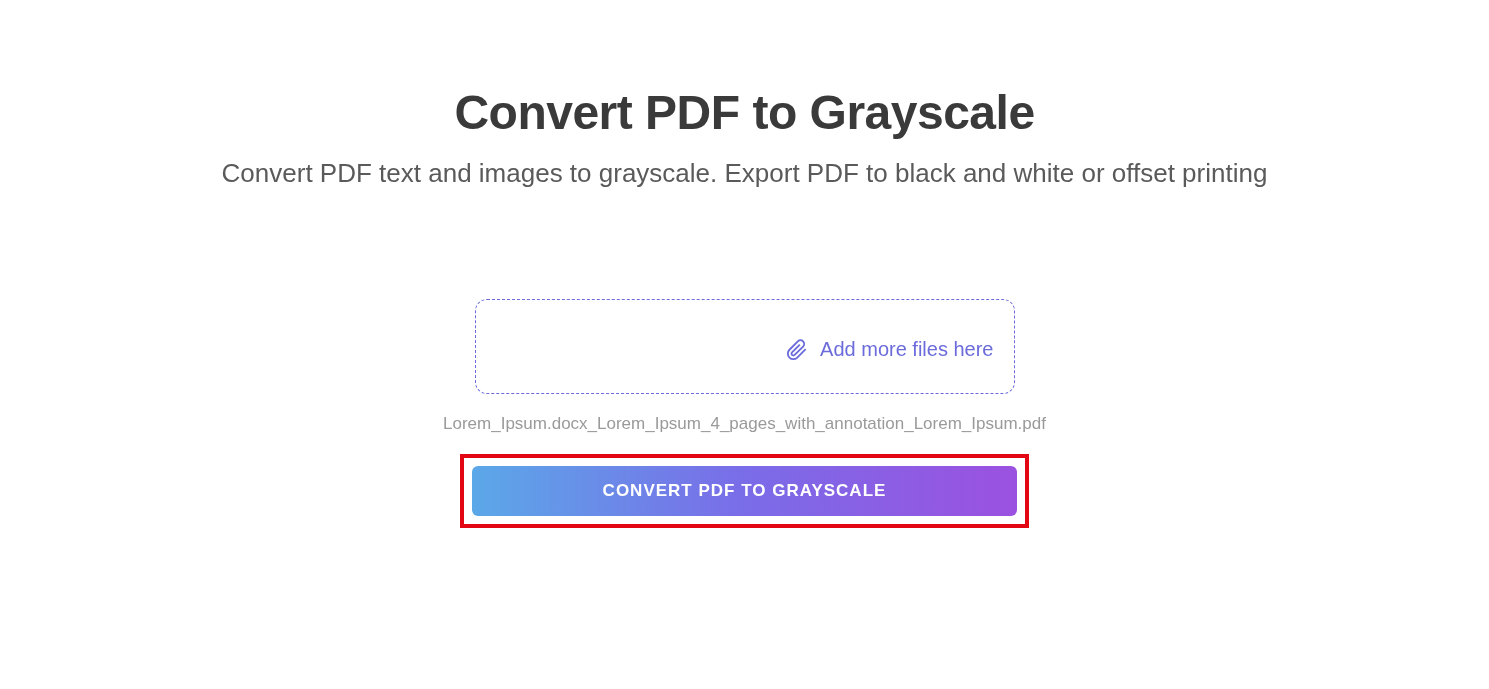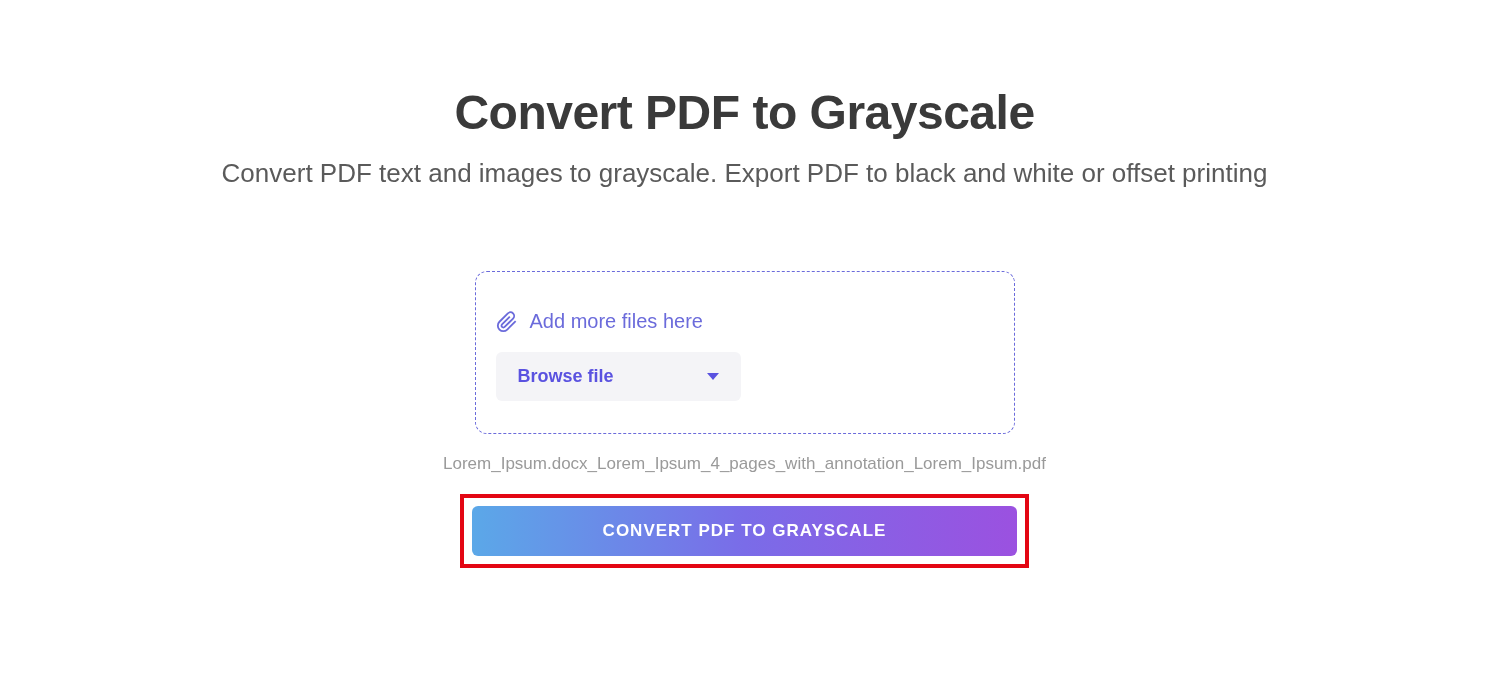--- a/index.html
+++ b/index.html
@@ -22,32 +22,32 @@
       font-weight: 700;
       color: #3a3a3a;
       text-align: center;
       margin-bottom: 18px;
       letter-spacing: -0.5px;
     }
     .page-subtitle {
       font-size: 26px;
       color: #5a5a5a;
       text-align: left;
-      margin-bottom: 82px;
+      margin-bottom: 110px;
       font-weight: 400;
     }
     .dropzone {
       width: 540px;
       border: 1.5px dashed #6b6bdb;
       border-radius: 12px;
       padding: 38px 20px 32px;
       display: flex;
       flex-direction: column;
-      align-items: flex-start;
-      gap: 19px;
+      align-items: flex-end;
+      gap: 44px;
     }
     .dropzone-hint {
       display: flex;
       align-items: center;
       gap: 12px;
       color: #6b6bdb;
       font-size: 20px;
       font-weight: 400;
     }
     .paperclip-icon {
@@ -113,24 +113,20 @@
 <h1 class="page-title">Convert PDF to Grayscale</h1>
 <p class="page-subtitle">Convert PDF text and images to grayscale. Export PDF to black and white or offset printing</p>
 
 <div class="dropzone">
   <div class="dropzone-hint">
     <svg class="paperclip-icon" viewBox="0 0 24 24">
       <path d="M21.44 11.05l-9.19 9.19a6 6 0 0 1-8.49-8.49l9.19-9.19a4 4 0 0 1 5.66 5.66l-9.2 9.19a2 2 0 0 1-2.83-2.83l8.49-8.48"></path>
     </svg>
     <span>Add more files here</span>
   </div>
-  <button class="browse-button">
-    <span>Browse file</span>
-    <span class="browse-caret"></span>
-  </button>
 </div>
 
 <div class="filename">Lorem_Ipsum.docx_Lorem_Ipsum_4_pages_with_annotation_Lorem_Ipsum.pdf</div>
 
 <div class="convert-wrapper">
   <button class="convert-button">
     <span>CONVERT PDF TO GRAYSCALE</span>
   </button>
 </div>
 

